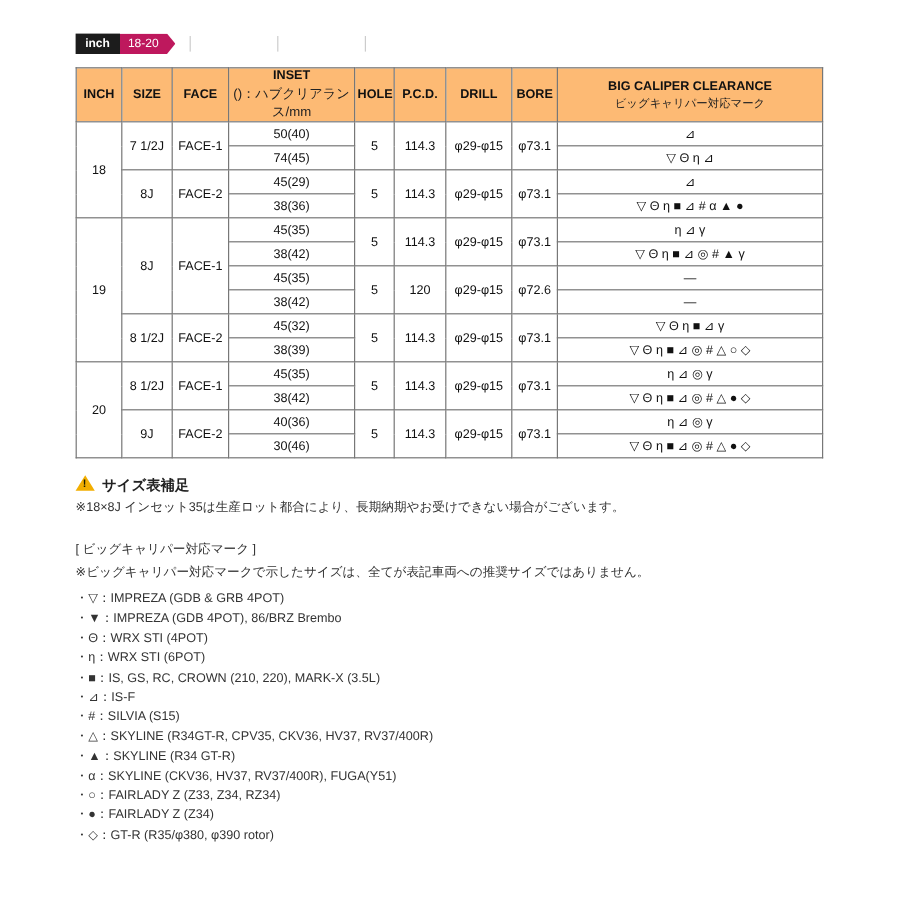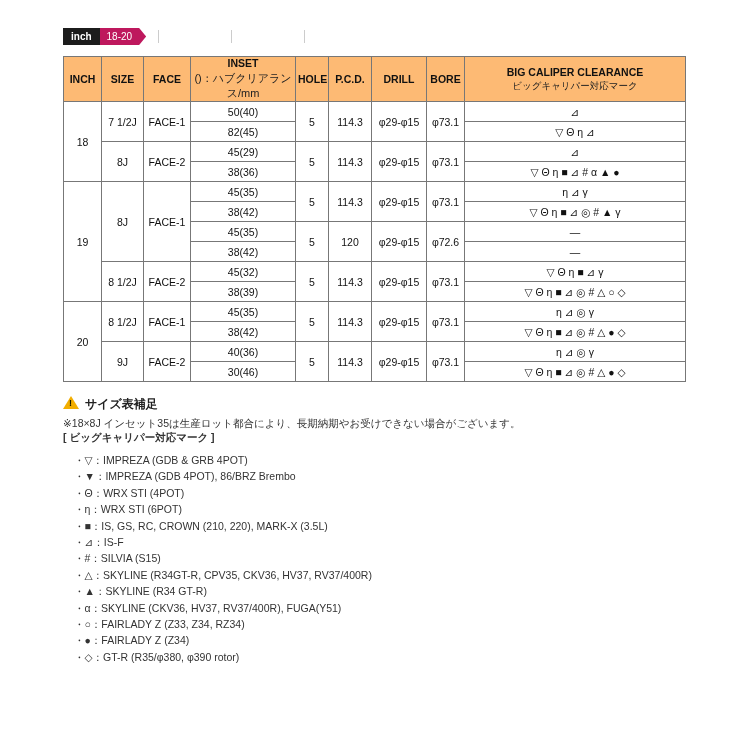--- a/index.html
+++ b/index.html
@@ -29,23 +29,23 @@
   td.mark.center{text-align:center;padding-left:2px;}
   td.num{font-size:10.5px;}
 
   
   .notes{margin-top:14px;}
   .notes-title{display:flex;align-items:flex-start;gap:6px;font-weight:bold;font-size:12px;color:#222;height:15px;}
   .warn-icon{position:relative;width:0;height:0;display:inline-block;
     border-left:8px solid transparent;border-right:8px solid transparent;border-bottom:13px solid #f2ae00;}
   .warn-icon::after{content:"!";position:absolute;left:-2px;top:2px;font-size:9px;font-weight:bold;color:#1c1c00;}
   .note-line{font-size:10.5px;color:#333;margin-top:6px;line-height:13px;}
-  .legend-header{font-size:10.5px;color:#333;margin-top:1px;font-weight:bold;}
+  .legend-header{font-size:10.5px;color:#333;margin-top:21px;font-weight:normal;}
   .legend-list{margin-top:7px;}
-  .legend-item{font-size:10.5px;color:#333;line-height:16.4px;white-space:nowrap;margin-left:11px;}
+  .legend-item{font-size:10.5px;color:#333;line-height:16.4px;white-space:nowrap;}
 </style>
 </head>
 <body>
 
 <div class="content">
 
   <div class="tab-bar">
     <span class="tab-inch">inch</span>
     <span class="tab-range">18-20</span>
     <span class="tab-sep" style="left:95px"></span>
@@ -90,21 +90,21 @@
         <td rowspan="2">7 1/2J</td>
         <td rowspan="2">FACE-1</td>
         <td>50(40)</td>
         <td rowspan="2">5</td>
         <td rowspan="2">114.3</td>
         <td rowspan="2">φ29-φ15</td>
         <td rowspan="2">φ73.1</td>
         <td class="mark">⊿</td>
       </tr>
       <tr>
-        <td>82(45)</td>
+        <td>74(45)</td>
         <td class="mark">▽ Θ η ⊿</td>
       </tr>
       <tr>
         <td rowspan="2">8J</td>
         <td rowspan="2">FACE-2</td>
         <td>45(29)</td>
         <td rowspan="2">5</td>
         <td rowspan="2">114.3</td>
         <td rowspan="2">φ29-φ15</td>
         <td rowspan="2">φ73.1</td>
@@ -189,20 +189,21 @@
     </tbody>
   </table>
 
   <div class="notes">
     <div class="notes-title">
       <span class="warn-icon"></span>
       <span>サイズ表補足</span>
     </div>
     <div class="note-line">※18×8J インセット35は生産ロット都合により、長期納期やお受けできない場合がございます。</div>
     <div class="legend-header">[ ビッグキャリパー対応マーク ]</div>
+    <div class="note-line">※ビッグキャリパー対応マークで示したサイズは、全てが表記車両への推奨サイズではありません。</div>
 
     <div class="legend-list">
       <div class="legend-item">・▽：IMPREZA (GDB &amp; GRB 4POT)</div>
       <div class="legend-item">・▼：IMPREZA (GDB 4POT), 86/BRZ Brembo</div>
       <div class="legend-item">・Θ：WRX STI (4POT)</div>
       <div class="legend-item">・η：WRX STI (6POT)</div>
       <div class="legend-item">・■：IS, GS, RC, CROWN (210, 220), MARK-X (3.5L)</div>
       <div class="legend-item">・⊿：IS-F</div>
       <div class="legend-item">・#：SILVIA (S15)</div>
       <div class="legend-item">・△：SKYLINE (R34GT-R, CPV35, CKV36, HV37, RV37/400R)</div>

